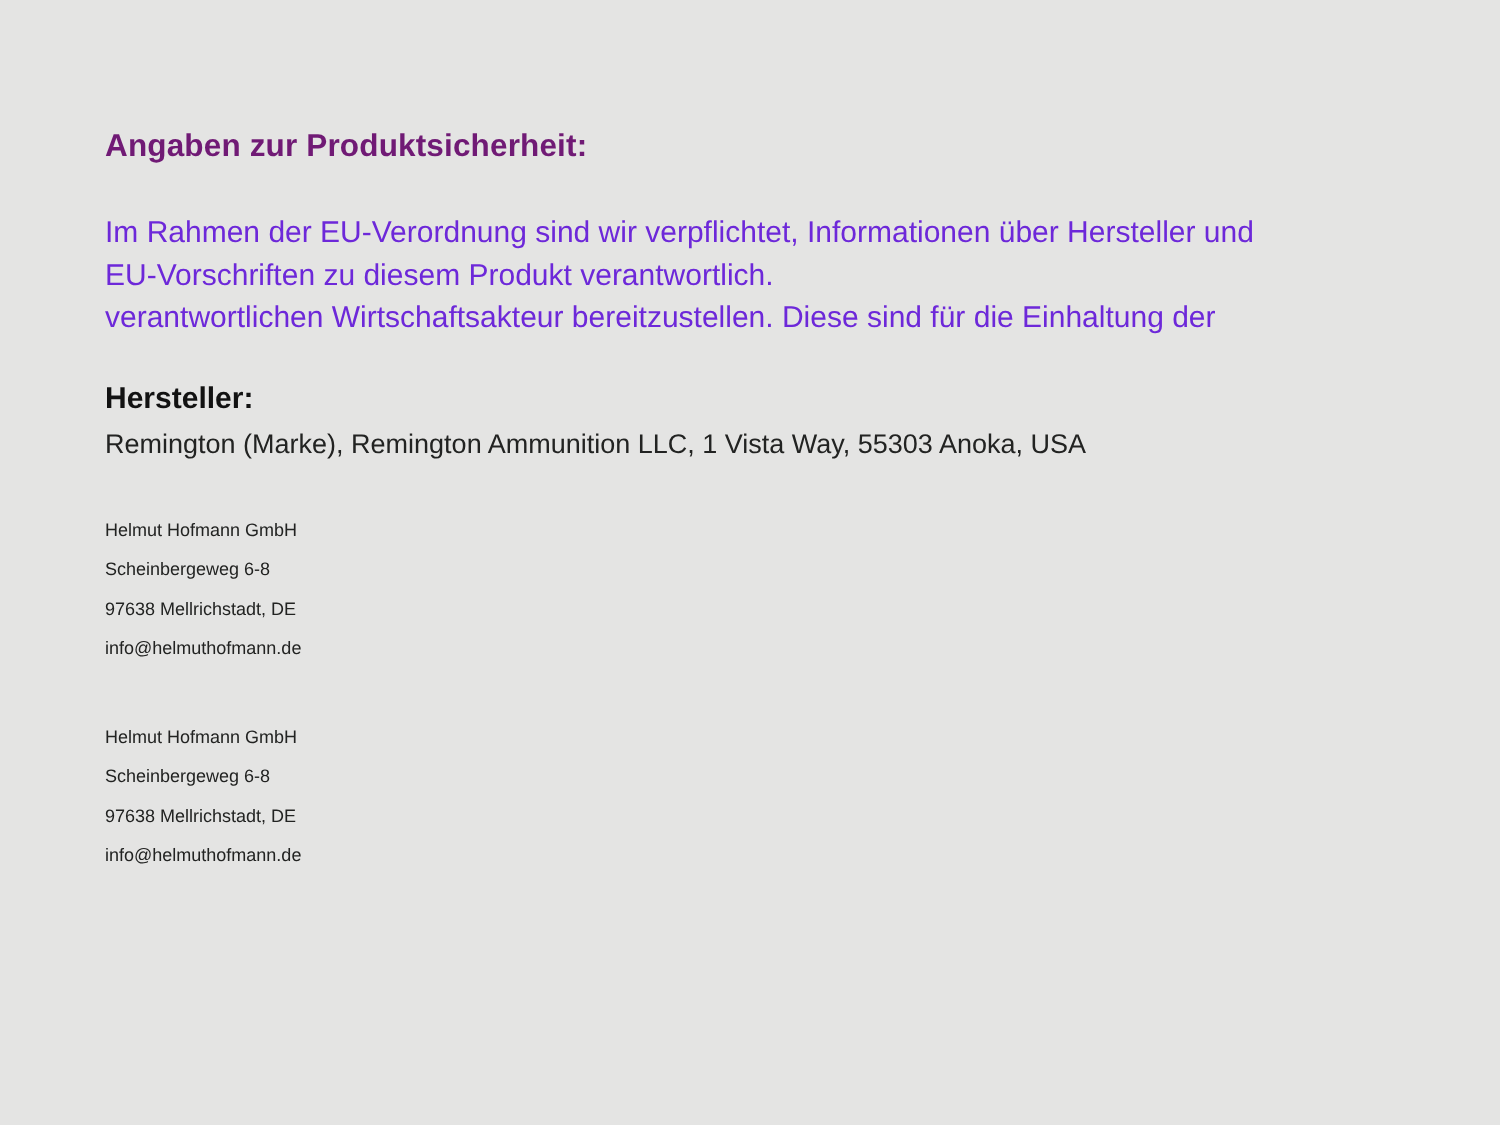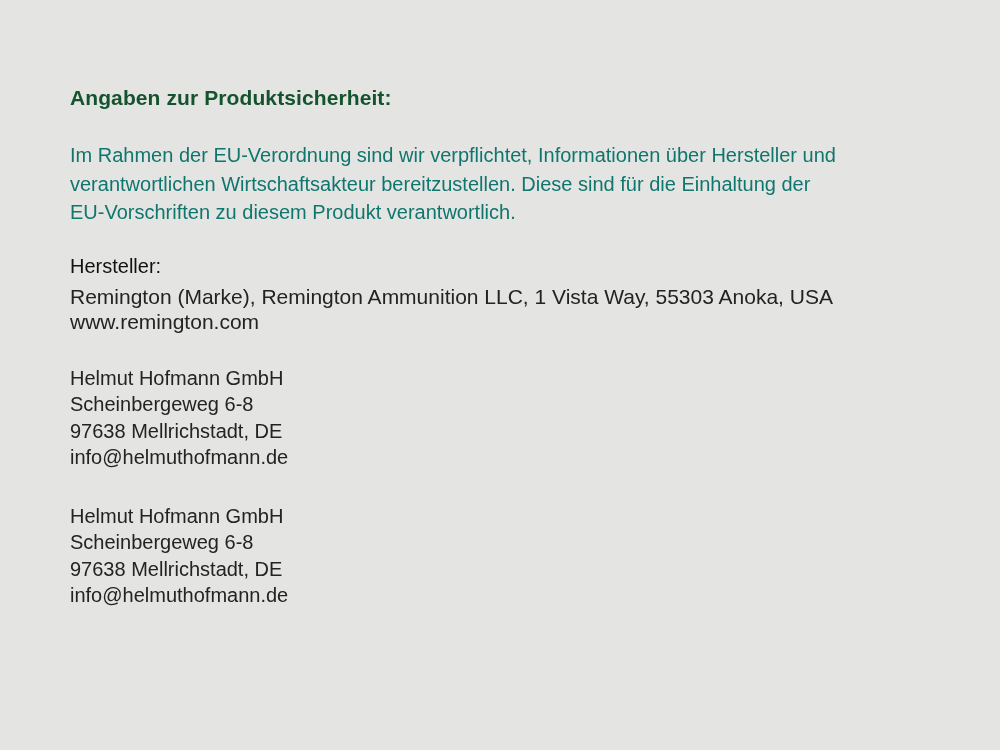--- a/index.html
+++ b/index.html
@@ -17,84 +17,83 @@
   .content {
     position: absolute;
     left: 70px;
     top: 86px;
     width: 880px;
   }
   .heading {
     font-size: 21px;
     font-weight: 700;
     letter-spacing: 0.1px;
-    color: #14532d;
+    color: #701a75;
     margin: 0 0 0 0;
     line-height: 24px;
   }
   .intro {
     margin-top: 31px;
   }
   .intro .line {
     font-size: 20px;
     line-height: 28.5px;
-    color: #0f766e;
+    color: #6d28d9;
   }
   .section {
     margin-top: 0;
   }
   .section-label {
     font-size: 20px;
-    font-weight: 400;
+    font-weight: 700;
     color: #121212;
     line-height: 24px;
   }
   .manufacturer {
     margin-top: 27px;
   }
   .manufacturer .line {
-    font-size: 21px;
+    font-size: 18px;
     line-height: 25px;
     color: #222322;
   }
   .manufacturer .section-label {
     margin-bottom: 6px;
   }
   .importer {
     margin-top: 31px;
   }
   .responsible {
     margin-top: 32px;
   }
   .address .line {
-    font-size: 20px;
+    font-size: 12px;
     line-height: 26.5px;
     color: #222322;
   }
   .address .section-label {
     margin-bottom: 4px;
   }
 </style>
 </head>
 <body>
 
 <div class="content">
 
   <div class="heading">Angaben zur Produktsicherheit:</div>
 
   <div class="intro">
     <div class="line">Im Rahmen der EU-Verordnung sind wir verpflichtet, Informationen über Hersteller und</div>
+    <div class="line">EU-Vorschriften zu diesem Produkt verantwortlich.</div>
     <div class="line">verantwortlichen Wirtschaftsakteur bereitzustellen. Diese sind für die Einhaltung der</div>
-    <div class="line">EU-Vorschriften zu diesem Produkt verantwortlich.</div>
   </div>
 
   <div class="section manufacturer">
     <div class="section-label">Hersteller:</div>
     <div class="line">Remington (Marke), Remington Ammunition LLC, 1 Vista Way,  55303 Anoka, USA</div>
-    <div class="line">www.remington.com</div>
   </div>
 
   <div class="section address importer">
     <div class="line">Helmut Hofmann GmbH</div>
     <div class="line">Scheinbergeweg 6-8</div>
     <div class="line">97638 Mellrichstadt, DE</div>
     <div class="line">info@helmuthofmann.de</div>
   </div>
 
   <div class="section address responsible">

